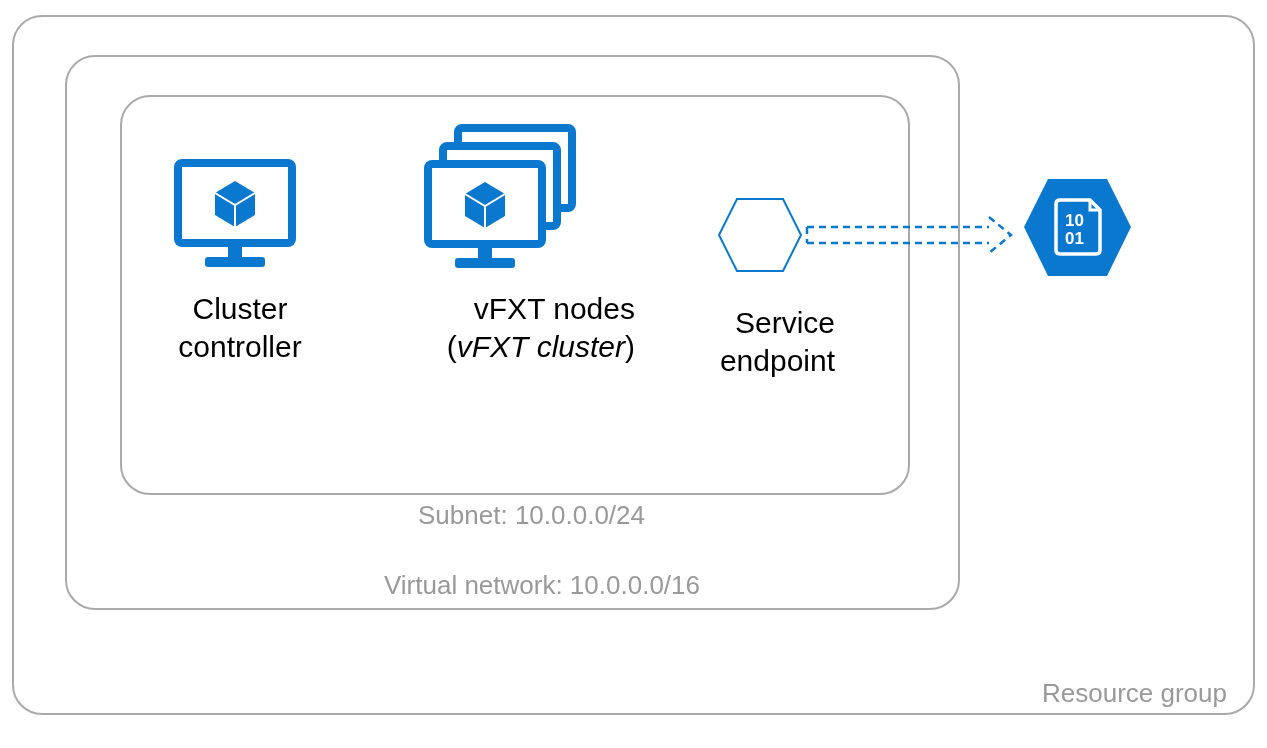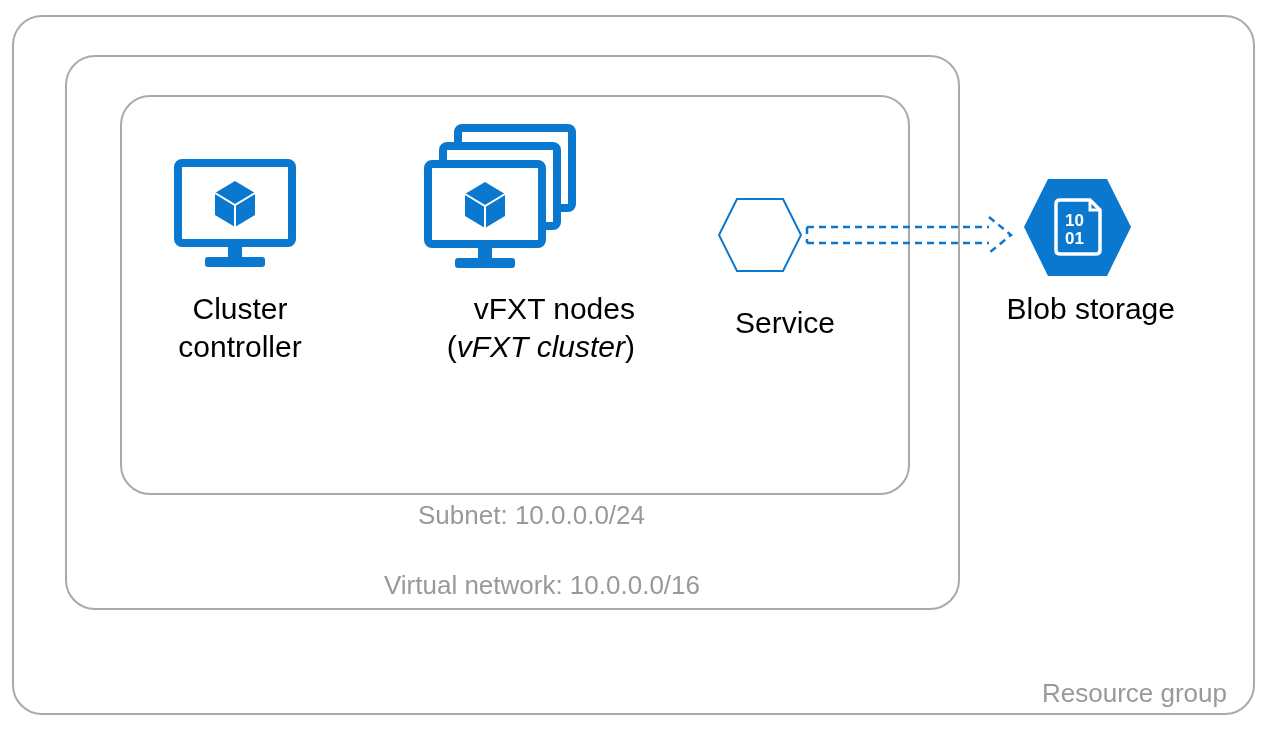--- a/index.html
+++ b/index.html
@@ -90,20 +90,21 @@
 <div class="item-label" style="left:400px; top:290px; width:235px;">
   <span>vFXT nodes</span><br>
   <span>(</span><span class="sub">vFXT cluster</span><span>)</span>
 </div>
 
 <svg class="icon" style="left:715px; top:195px; width:90px; height:80px;" viewBox="0 0 90 80">
   <polygon points="22,4 68,4 86,40 68,76 22,76 4,40" fill="none" stroke="#0B78D0" stroke-width="2"></polygon>
 </svg>
 <div class="item-label" style="left:685px; top:280px; width:150px;margin-top:24px;">
   <span>Service</span><br>
+  <span>endpoint</span>
 </div>
 
 <svg class="icon" style="left:805px; top:215px; width:210px; height:40px;" viewBox="0 0 210 40" fill="none">
   <line x1="2" y1="12" x2="184" y2="12" stroke="#0B78D0" stroke-width="2.5" stroke-dasharray="7 5"></line>
   <line x1="2" y1="28" x2="184" y2="28" stroke="#0B78D0" stroke-width="2.5" stroke-dasharray="7 5"></line>
   <line x1="2" y1="12" x2="2" y2="28" stroke="#0B78D0" stroke-width="2.5" stroke-dasharray="7 5"></line>
   <polyline points="184,2 206,20 184,38" stroke="#0B78D0" stroke-width="2.5" stroke-dasharray="7 5"></polyline>
 </svg>
 
 <svg class="icon" style="left:1020px; top:175px; width:115px; height:105px;" viewBox="0 0 115 105">
@@ -111,14 +112,14 @@
   <polygon points="28,4 87,4 111,52 87,101 28,101 4,52" fill="#0B78D0"></polygon>
 
   <g transform="translate(36,25)">
     <path d="M 0 4 Q 0 0 4 0 L 34 0 L 44 10 L 44 50 Q 44 54 40 54 L 4 54 Q 0 54 0 50 Z" fill="none" stroke="#fff" stroke-width="3.5"></path>
     <path d="M 34 0 L 34 10 L 44 10" fill="none" stroke="#fff" stroke-width="3"></path>
     <text x="9" y="26" fill="#fff" font-family="Arial" font-size="17" font-weight="bold">10</text>
     <text x="9" y="44" fill="#fff" font-family="Arial" font-size="17" font-weight="bold">01</text>
   </g>
 </svg>
 <div class="item-label" style="left:985px; top:290px; width:190px;">
-  <span>Blob storage</span><br>
+  <br>
 </div>
 
 </body></html>

